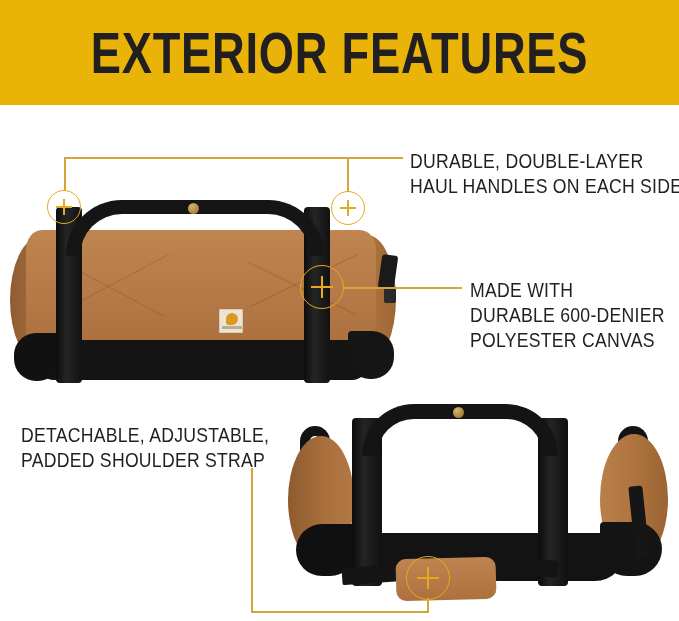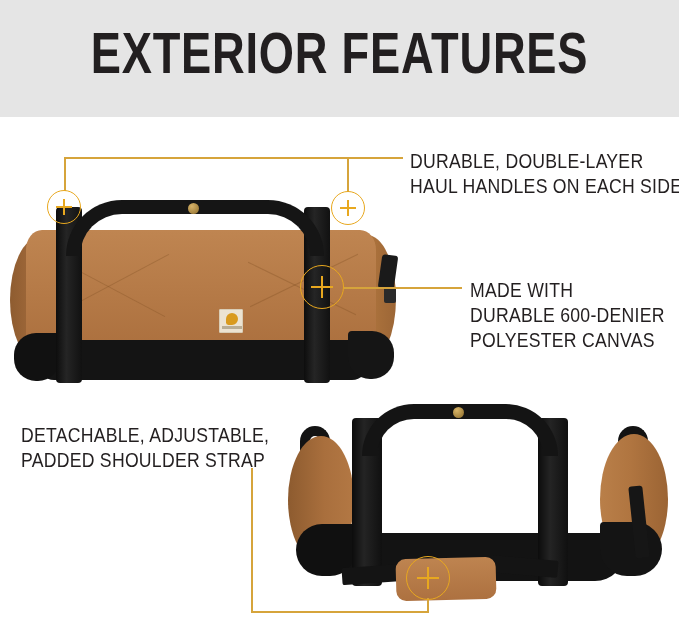--- a/index.html
+++ b/index.html
@@ -17,22 +17,22 @@
     background: #ffffff;
     overflow: hidden;
   }
 
   
   .banner {
     position: absolute;
     left: 0;
     top: 0;
     width: 679px;
-    height: 117px;
-    background: #e5e5e5;
+    height: 105px;
+    background: #eab308;
   }
   .banner-title {
     position: absolute;
     left: 0;
     top: 0;
     width: 679px;
     height: 105px;
     display: flex;
     align-items: center;
     justify-content: center;

